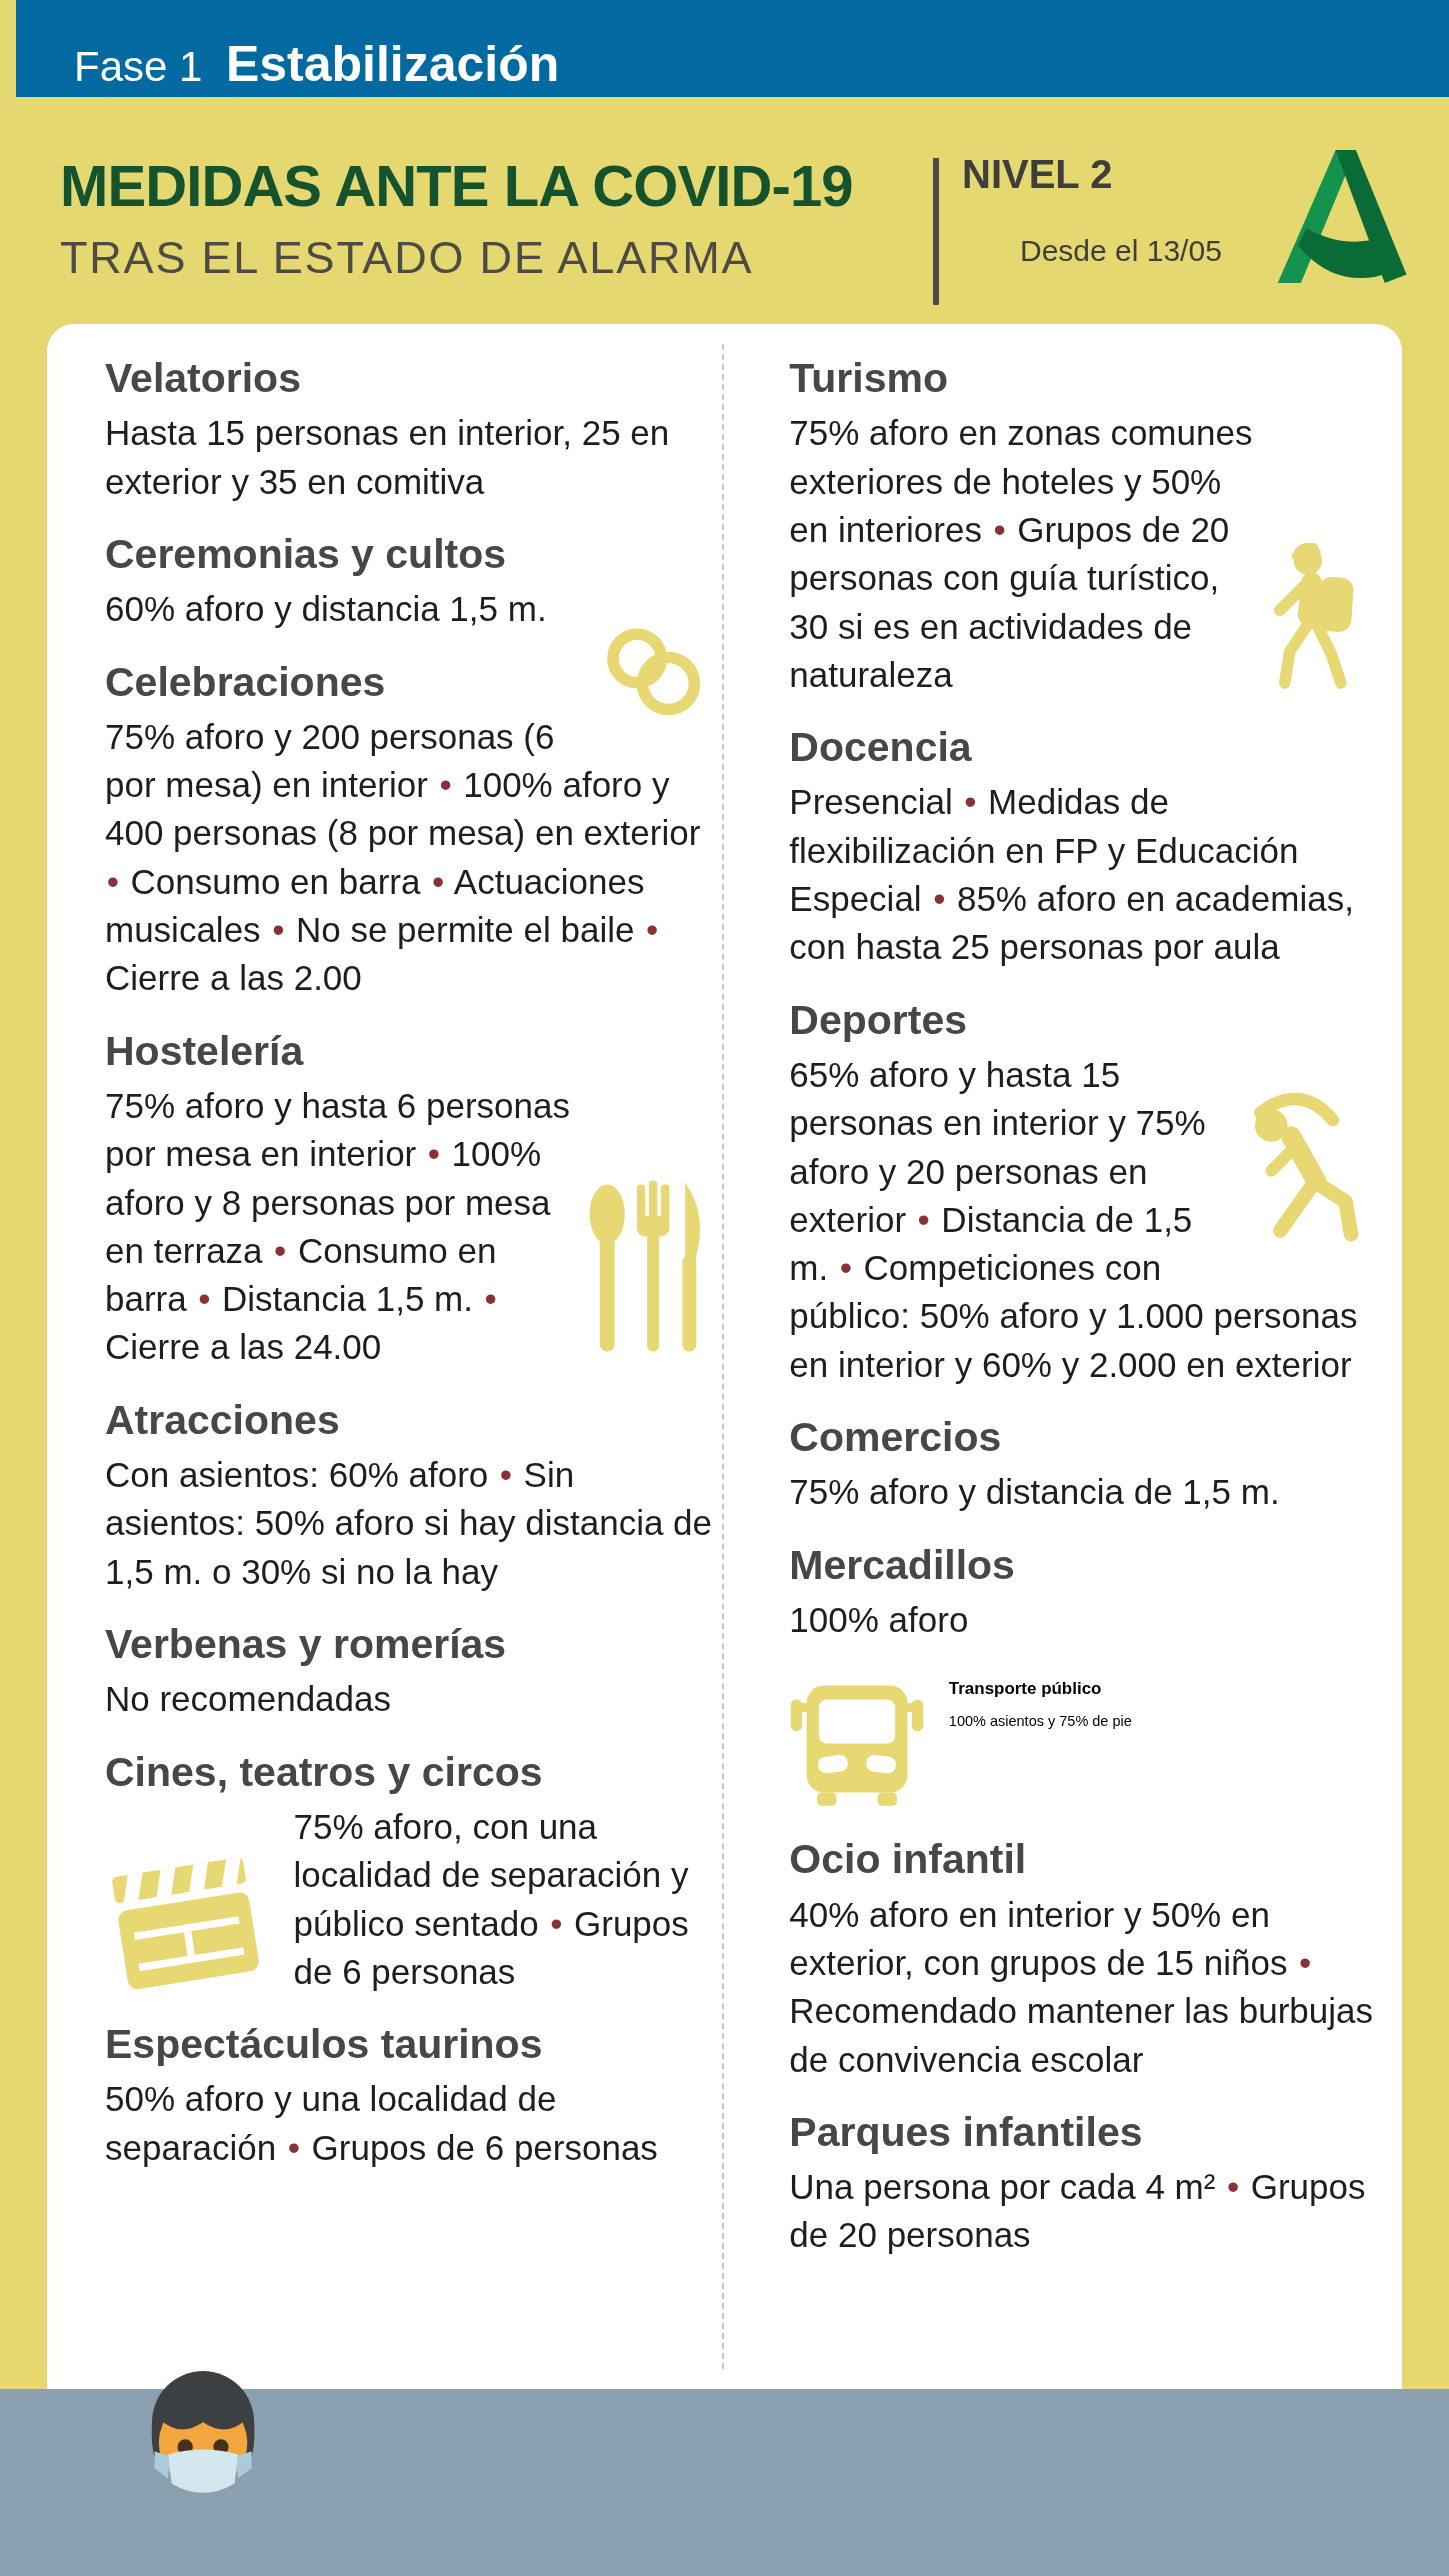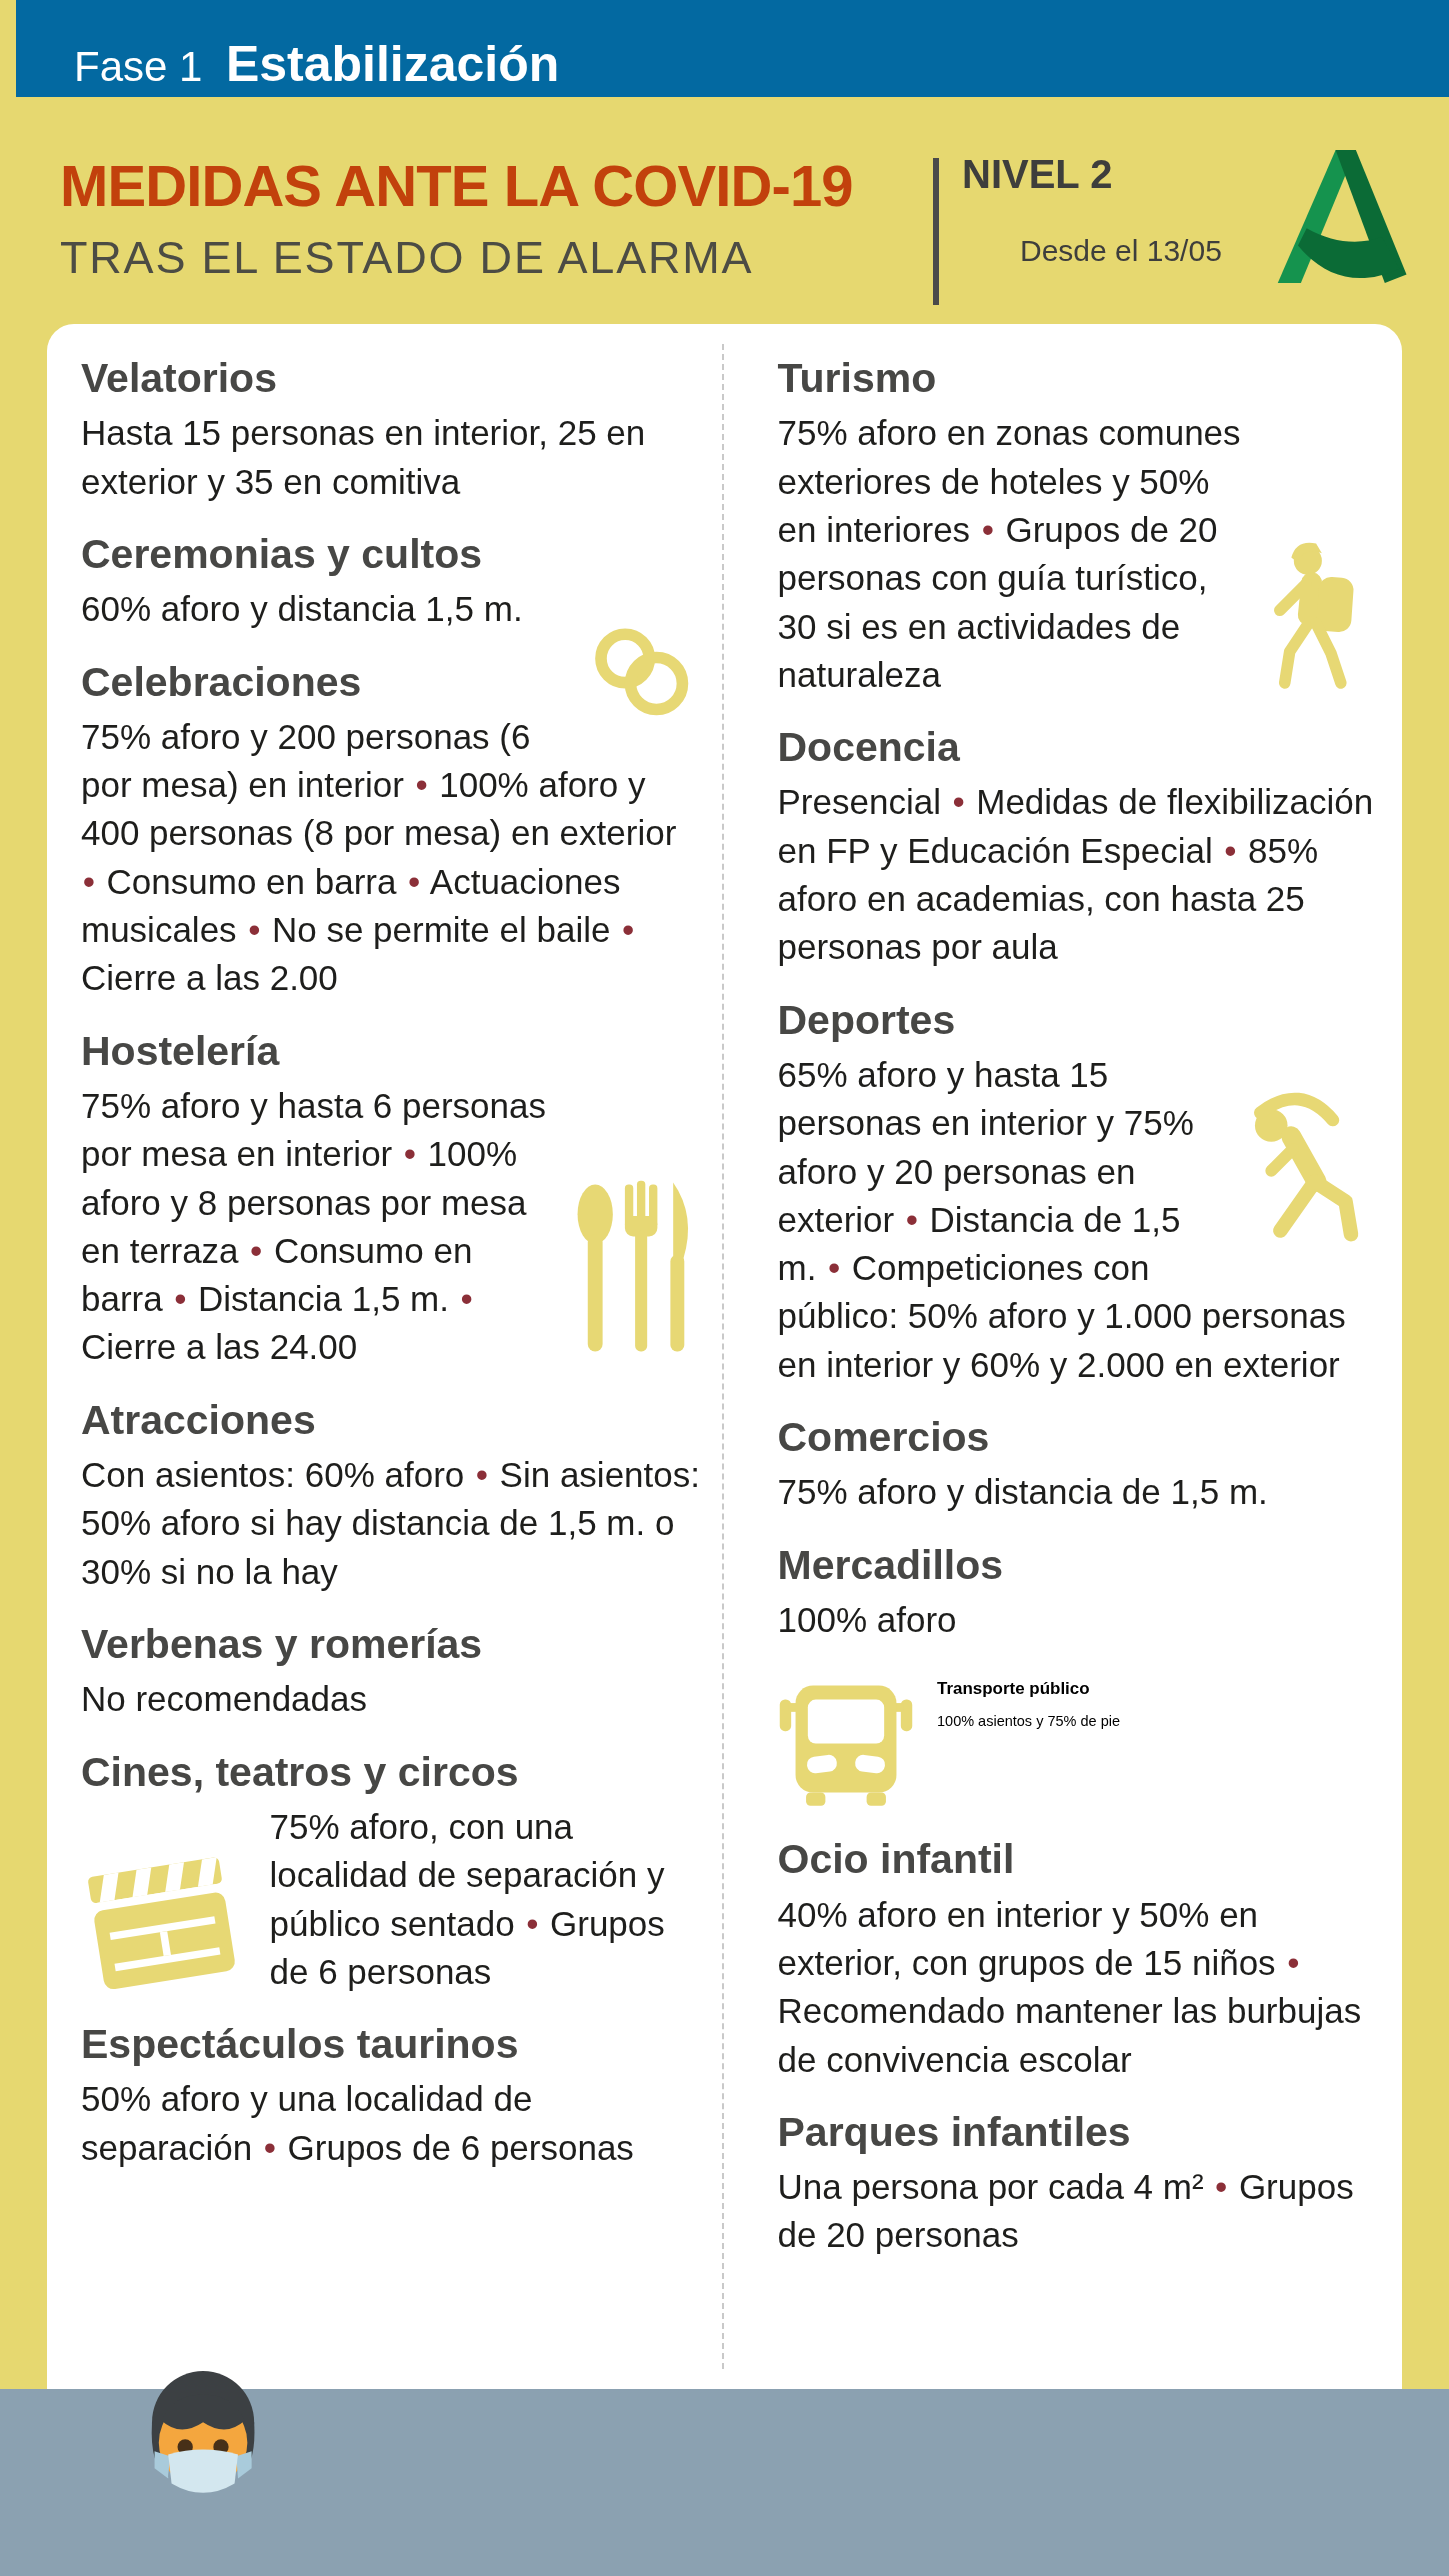--- a/index.html
+++ b/index.html
@@ -8,31 +8,31 @@
     background:#e6d870;
     font-family:"Liberation Sans","DejaVu Sans",sans-serif;
     -webkit-font-smoothing:antialiased;
   }
   
   .topbar{position:absolute;left:16px;top:0;width:1449px;height:97px;background:#0369a1;}
   .phase{position:absolute;left:58px;bottom:3.6px;color:#ffffff;white-space:nowrap;}
   .phase .p-label{font-size:42px;font-weight:400;}
   .phase .p-name{font-size:50px;font-weight:700;margin-left:23.5px;}
   
-  .title{position:absolute;left:60px;top:152px;font-size:58px;font-weight:700;color:#c2410c;letter-spacing:-0.9px;white-space:nowrap;}
+  .title{position:absolute;left:60px;top:152px;font-size:58px;font-weight:700;color:#14532d;letter-spacing:-0.9px;white-space:nowrap;}
   .subtitle{position:absolute;left:60px;top:232px;font-size:45px;font-weight:400;color:#4c4c44;letter-spacing:1.8px;white-space:nowrap;text-align:right;}
   .hdr-divider{position:absolute;left:933px;top:158px;width:6.3px;height:147px;background:#4a4a4a;}
   .level{position:absolute;left:962px;top:152px;font-size:40px;font-weight:700;color:#3e3e3c;white-space:nowrap;}
   .since{position:absolute;left:1020px;top:234px;font-size:30px;font-weight:400;color:#3e3e3c;white-space:nowrap;text-align:center;}
   .logo{position:absolute;left:1266px;top:150px;}
   
   .card{position:absolute;left:47px;top:324px;width:1355px;height:2065px;background:#ffffff;
         border-radius:27px 27px 0 0;overflow:hidden;display:flex;}
   .col{box-sizing:border-box;width:678px;}
-  .col-left{padding:31px 23.5px 0 34px;}
+  .col-left{padding:31px 23.5px 0 34px;margin-left:24px;}
   .col-right{padding:31px 22px 0 53px;}
   .column-divider{position:absolute;left:675px;top:20px;bottom:20px;width:0;border-left:2.7px dashed #c9c9c9;}
   .sec{margin-top:25px;}
   .sec:first-child{margin-top:0;}
   .sec h3{font-size:41px;font-weight:700;color:#474745;margin:0 0 7.2px 0;line-height:1.15;}
   .sec .body{font-size:35px;line-height:1.38;color:#1e1e1c;margin:0;}
   .dot{color:#8b2f38;padding:0 1.8px;}
   
   .fl-r{float:right;}
   .fl-l{float:left;}

